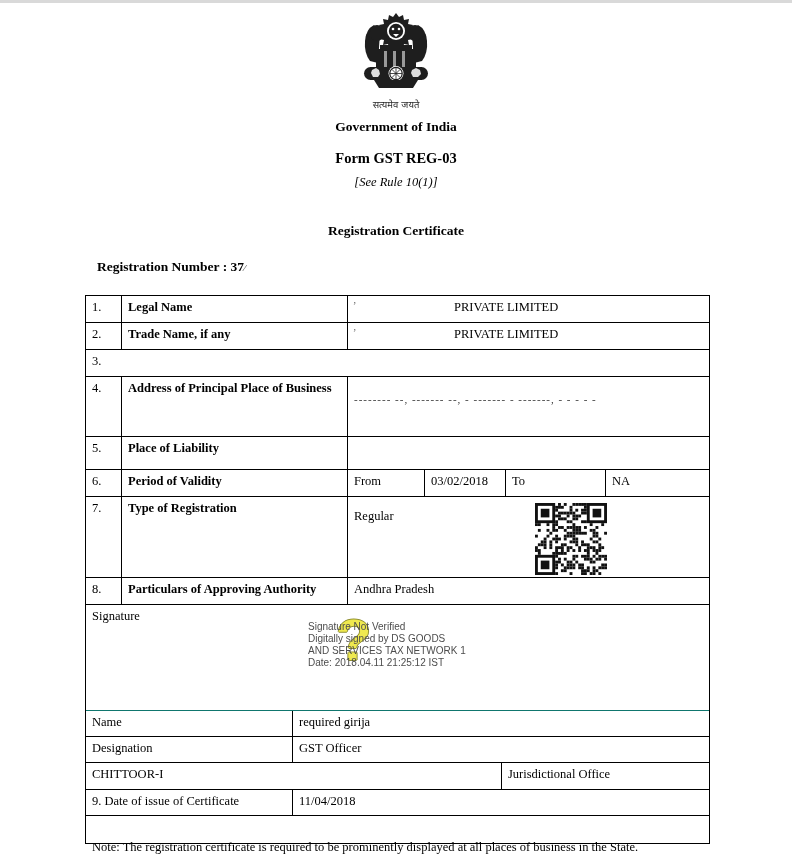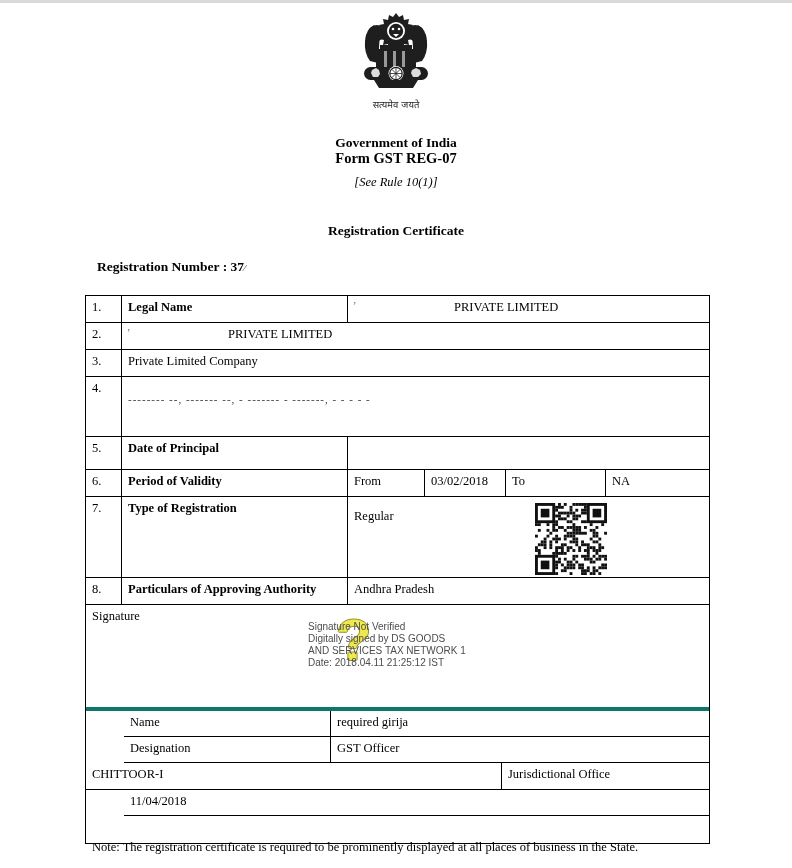--- a/index.html
+++ b/index.html
@@ -8,49 +8,49 @@
     font-family:"Liberation Serif", serif;color:#000;
     border-top:3px solid #d9d9d9;box-sizing:border-box;
   }
   .center-abs{position:absolute;left:0;width:100%;text-align:center;}
 
   
   .emblem-wrap{top:8px;}
   .motto{font-family:"DejaVu Sans", sans-serif;font-size:9.5px;color:#2b2b2b;margin-top:1px;}
 
   
-  .h-gov{top:132px;font-weight:bold;font-size:13.5px;}
+  .h-gov{top:116px;font-weight:bold;font-size:13.5px;}
   .h-form{top:147px;font-weight:bold;font-size:14.5px;}
   .h-rule{top:172px;font-style:italic;font-size:12.5px;}
   .h-title{top:220px;font-weight:bold;font-size:13.5px;}
 
   .reg-line{position:absolute;left:97px;top:256px;font-weight:bold;font-size:13.5px;}
   .reg-partial{font-size:9px;color:#444;font-weight:bold;vertical-align:baseline;}
 
   
   .cert-table{position:absolute;left:85px;top:292px;width:625px;border:1.5px solid #000;box-sizing:border-box;background:#fff;}
   .trow{display:flex;border-bottom:1px solid #000;box-sizing:border-box;align-items:stretch;}
   .trow:last-child{border-bottom:none;}
   .cell{border-right:1px solid #000;box-sizing:border-box;padding:4px 6px;font-size:12.5px;line-height:1.25;overflow:hidden;}
   .cell:last-child{border-right:none;}
   .c-num{width:36px;flex:none;}
   .c-label{width:226px;flex:none;font-weight:bold;}
   .c-value{flex:1;position:relative;}
   .c-sub{flex:none;}
-  .h27{height:27px;} .h26{height:26px;margin-left:38px;} .h33{height:33px;} .h60{height:60px;} .h81{height:81px;} .h106{height:106px;}
+  .h27{height:27px;} .h26{height:26px;} .h33{height:33px;} .h60{height:60px;} .h81{height:81px;} .h106{height:106px;}
 
   .redact-mark{position:absolute;left:5px;top:4px;color:#555;font-size:10px;}
   .indent-val{padding-left:100px;display:inline-block;}
   .addr-redacted{padding-top:12px;color:#333;font-size:11px;letter-spacing:1px;white-space:nowrap;}
 
   .qr{position:absolute;left:187px;top:6px;width:72px;height:72px;}
   .regular-val{padding-top:8px;display:block;}
 
   
-  .sig-row{position:relative;display:block;border-bottom:4px solid #0f766e;box-sizing:border-box;}
+  .sig-row{position:relative;display:block;border-bottom:1px solid #0f766e;box-sizing:border-box;}
   .sig-label{position:absolute;left:6px;top:4px;font-size:12.5px;}
   .sig-mark{
     position:absolute;left:250px;top:6px;z-index:1;
     font-family:"Liberation Sans", sans-serif;font-weight:bold;font-size:58px;line-height:1;
     color:#efe94f;
     text-shadow:-1px 0 #8f8f33, 1px 0 #8f8f33, 0 -1px #8f8f33, 0 1px #8f8f33;
   }
   .sig-block{
     position:absolute;left:222px;top:16px;z-index:2;
     font-family:"Liberation Sans", sans-serif;font-size:10px;color:#4d4d4d;line-height:1.2;
@@ -100,62 +100,63 @@
       <path d="M22 59 l4 -2 l3 2 l1 4 l-2 3 h-5 l-2 -4 z" fill="#ffffff" opacity="0.85"></path>
       <path d="M62 59 l4 -2 l4 2 l1 4 l-3 3 h-5 l-2 -4 z" fill="#ffffff" opacity="0.85"></path>
 
       <path d="M24 69 h44 l-5 8 h-34 z"></path>
     </g>
   </svg>
   <div class="motto">सत्यमेव जयते</div>
 </div>
 
 <div class="center-abs h-gov">Government of India</div>
-<div class="center-abs h-form">Form GST REG-07</div>
+<div class="center-abs h-form">Form GST REG-03</div>
 <div class="center-abs h-rule">[See Rule 10(1)]</div>
 <div class="center-abs h-title">Registration Certificate</div>
 
 <div class="reg-line">
   <span>Registration Number : </span><span>37</span><span class="reg-partial">⁄</span>
 </div>
 
 <div class="cert-table">
 
   <div class="trow h27">
     <div class="cell c-num">1.</div>
     <div class="cell c-label">Legal Name</div>
     <div class="cell c-value">
       <span class="redact-mark">’</span>
       <span class="indent-val">PRIVATE LIMITED</span>
     </div>
   </div>
 
   <div class="trow h27">
     <div class="cell c-num">2.</div>
+    <div class="cell c-label">Trade Name, if any</div>
     <div class="cell c-value">
       <span class="redact-mark">’</span>
       <span class="indent-val">PRIVATE LIMITED</span>
     </div>
   </div>
 
   <div class="trow h27">
     <div class="cell c-num">3.</div>
-    <div class="cell c-value">Private Limited Company</div>
   </div>
 
   <div class="trow h60">
     <div class="cell c-num">4.</div>
+    <div class="cell c-label">Address of Principal Place of Business</div>
     <div class="cell c-value">
       <div class="addr-redacted">‑‑‑‑‑‑‑‑ ‑‑,  ‑‑‑‑‑‑‑ ‑‑,  ‑ ‑‑‑‑‑‑‑ ‑ ‑‑‑‑‑‑‑,  ‑  ‑  ‑  ‑  ‑</div>
     </div>
   </div>
 
   <div class="trow h33">
     <div class="cell c-num">5.</div>
-    <div class="cell c-label">Date of Principal</div>
+    <div class="cell c-label">Place of Liability</div>
     <div class="cell c-value"></div>
   </div>
 
   <div class="trow h27">
     <div class="cell c-num">6.</div>
     <div class="cell c-label">Period of Validity</div>
     <div class="cell c-sub" style="width:77px">From</div>
     <div class="cell c-sub" style="width:81px">03/02/2018</div>
     <div class="cell c-sub" style="width:100px">To</div>
     <div class="cell c-value">NA</div>
@@ -422,20 +423,21 @@
     <div class="cell c-label2">Designation</div>
     <div class="cell c-value">GST Officer</div>
   </div>
 
   <div class="trow h27">
     <div class="cell c-value">CHITTOOR-I</div>
     <div class="cell c-label2">Jurisdictional Office</div>
   </div>
 
   <div class="trow h26">
+    <div class="cell c-label2">9. Date of issue of Certificate</div>
     <div class="cell c-value">11/04/2018</div>
   </div>
 
   <div class="trow h27">
     <div class="note-cell" style="flex:1">Note: The registration certificate is required to be prominently displayed at all places of business in the State.</div>
   </div>
 
 </div>
 
 </body></html>

